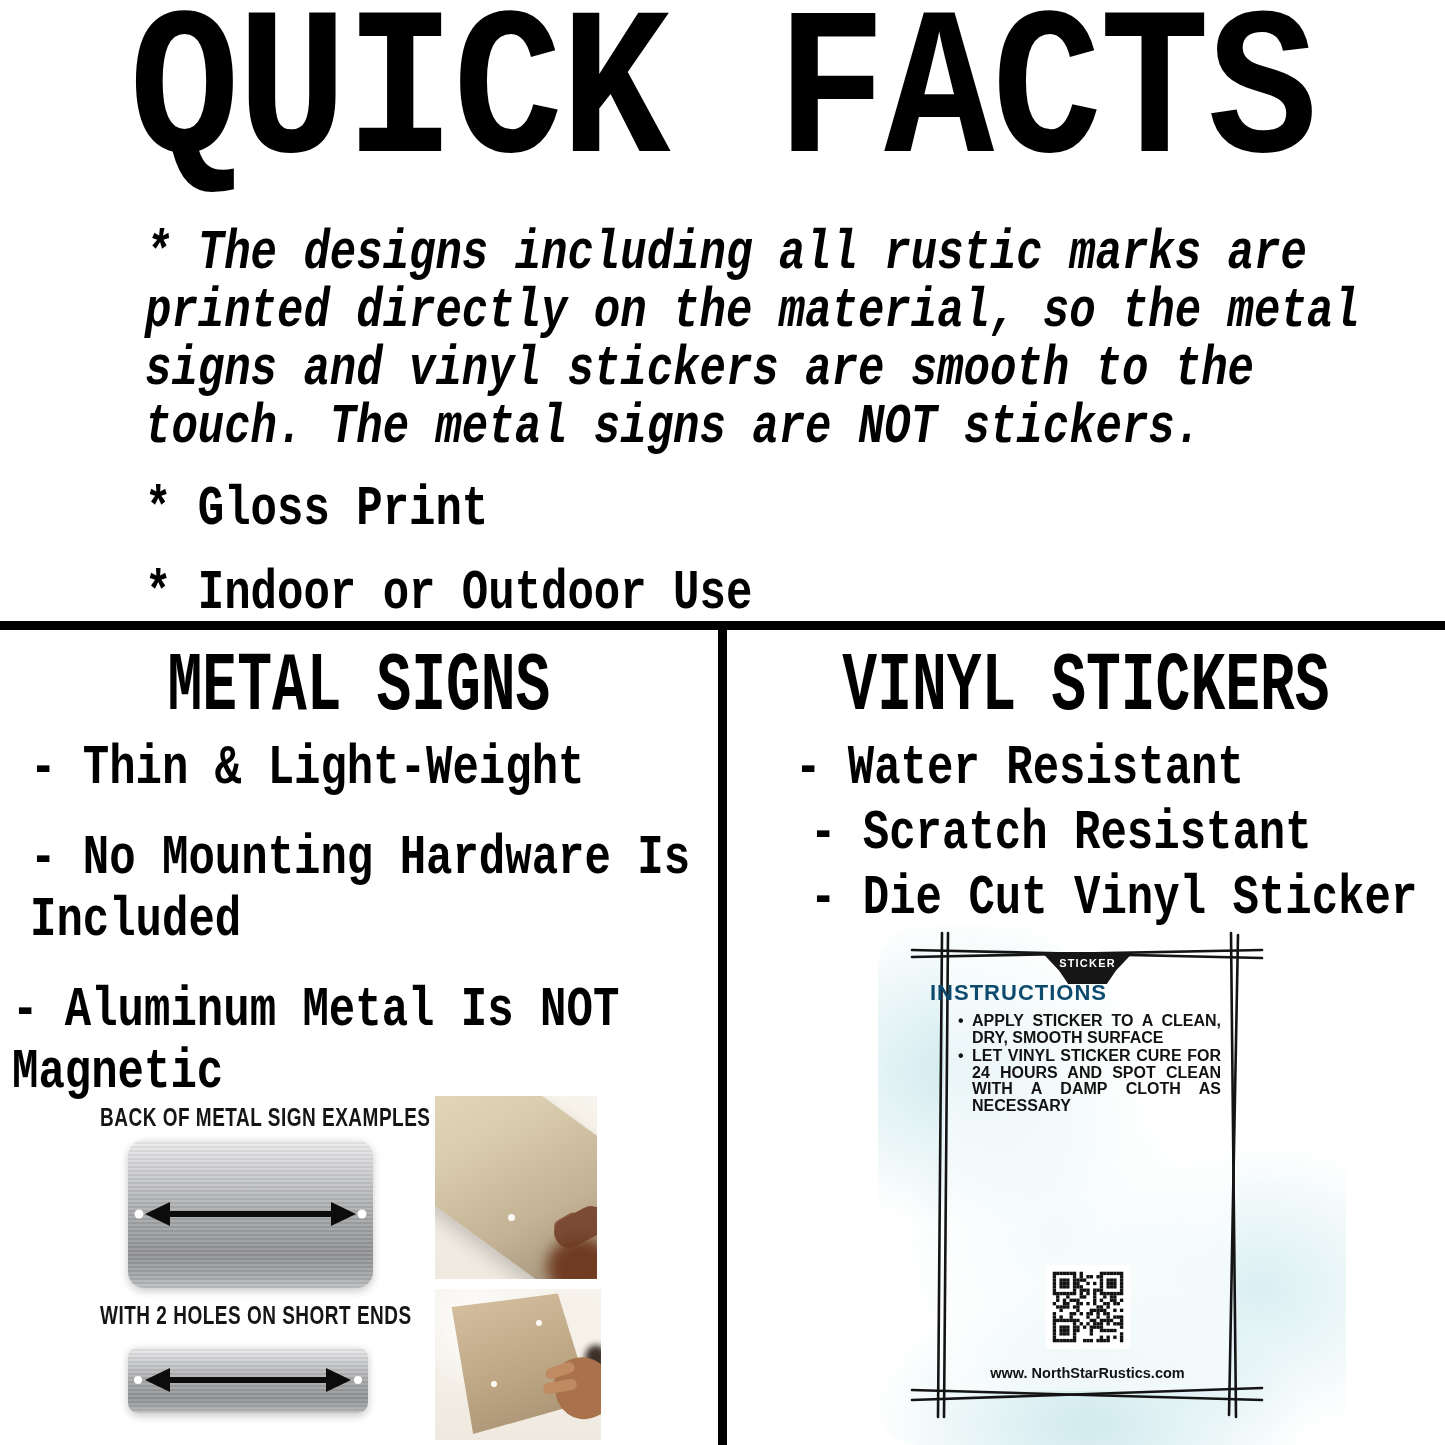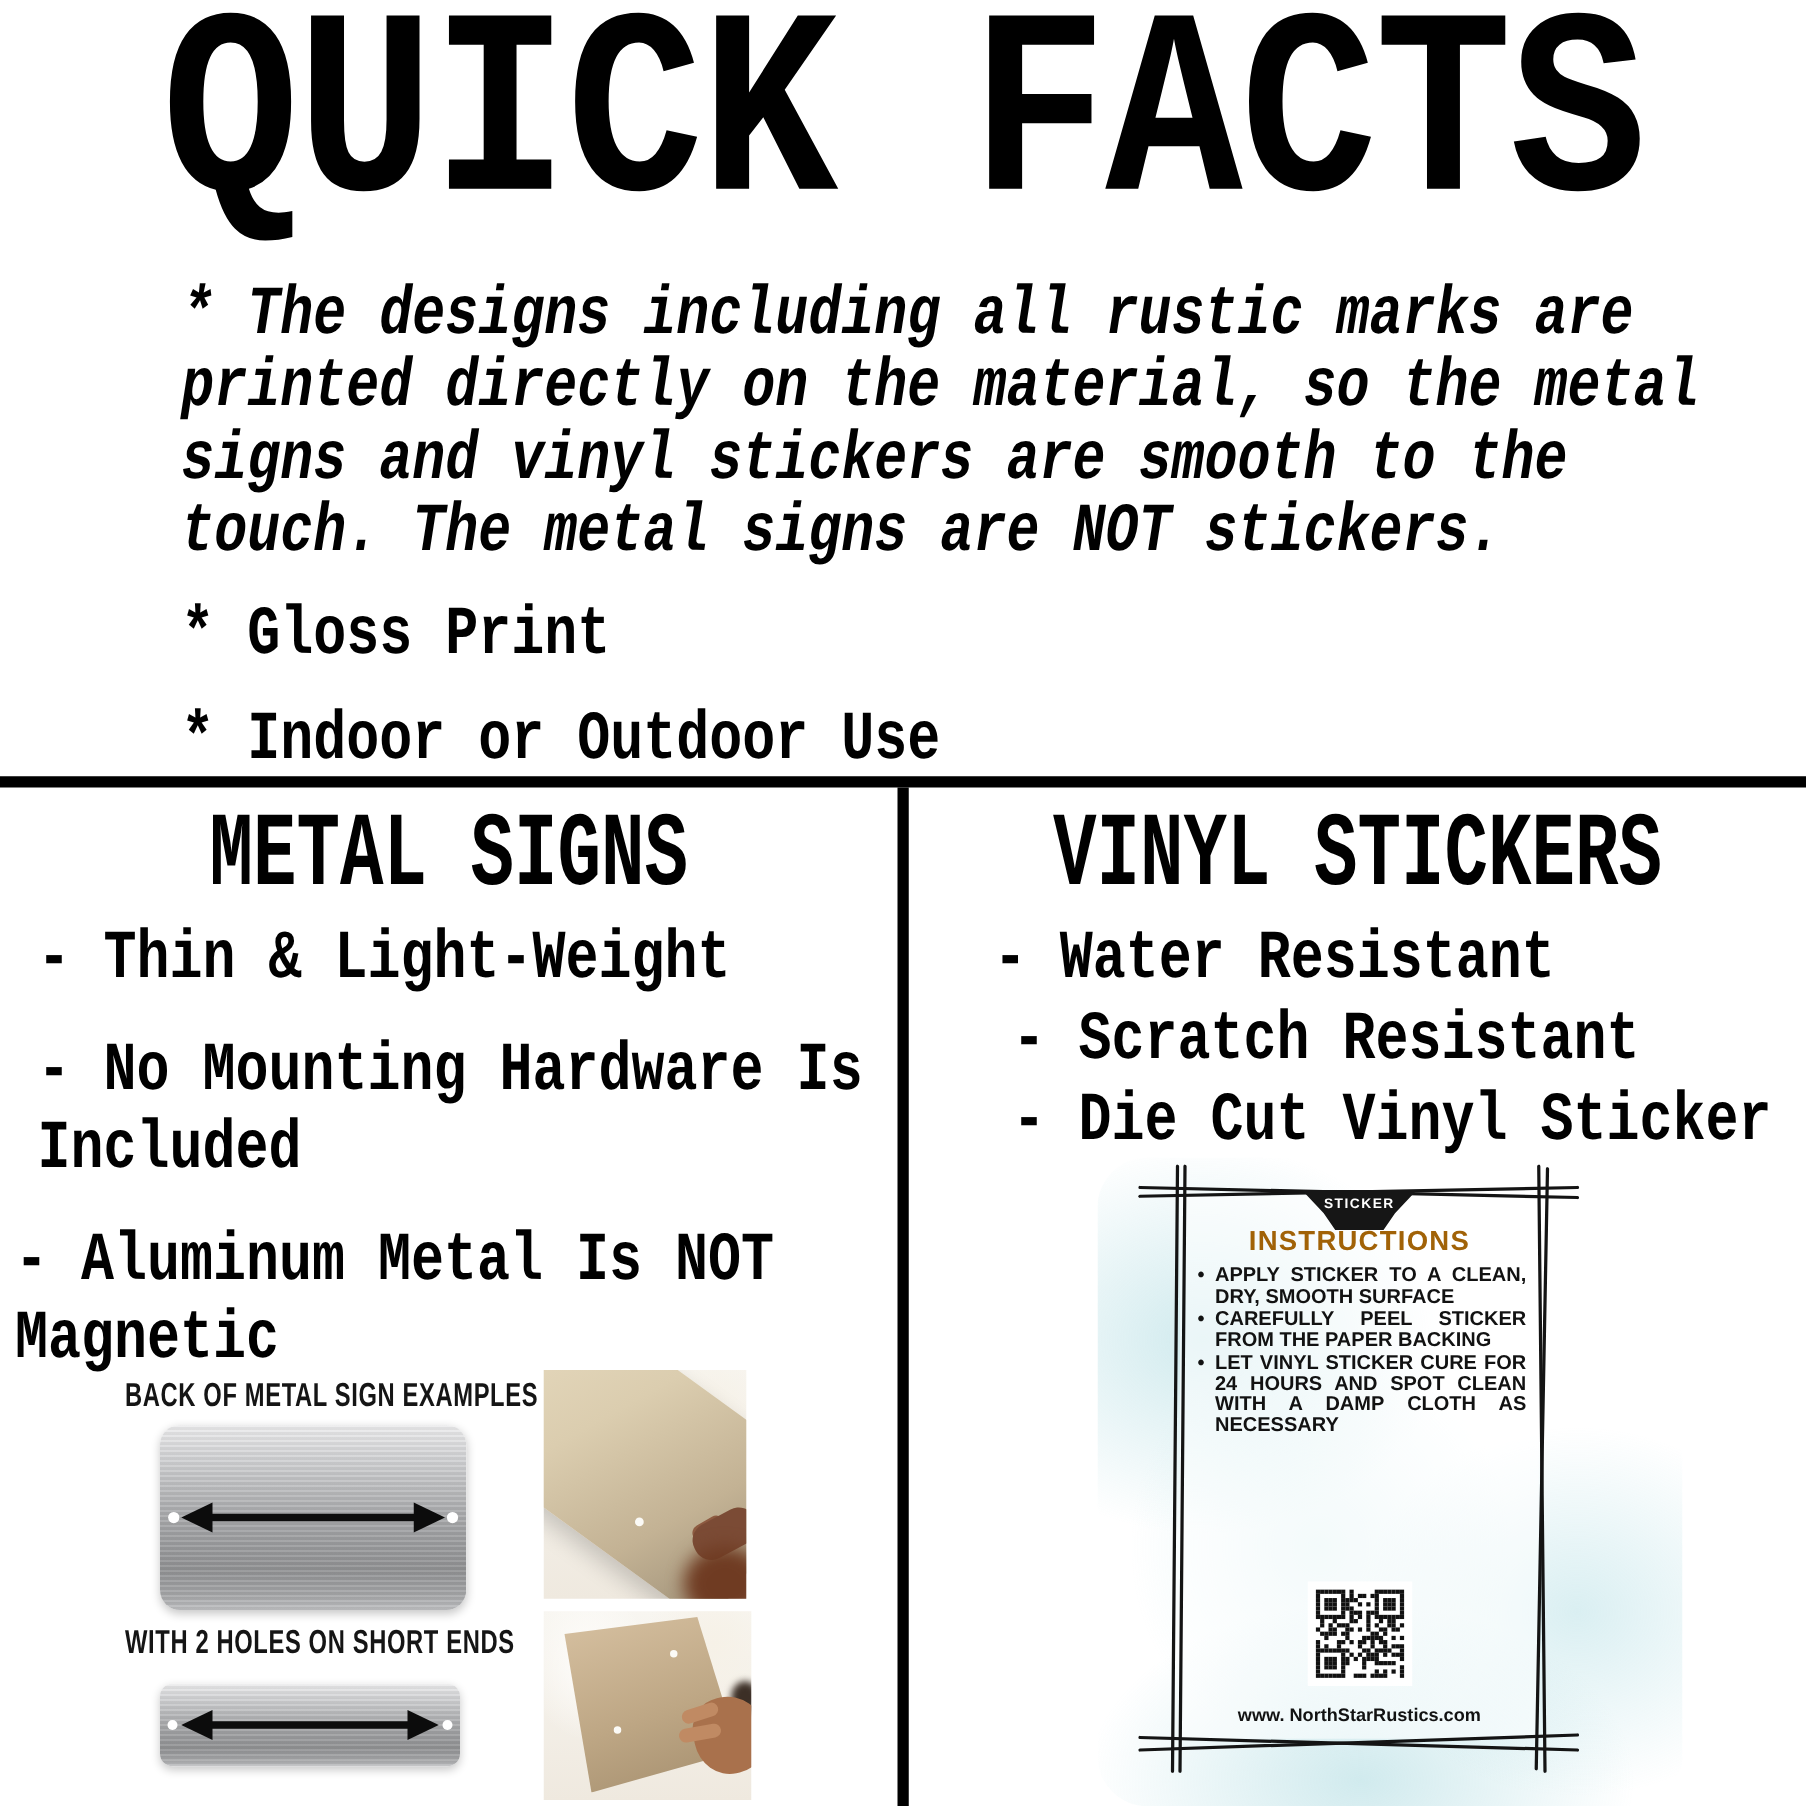--- a/index.html
+++ b/index.html
@@ -84,22 +84,22 @@
       radial-gradient(55% 40% at 18% 28%,rgba(122,196,206,.35),transparent 75%),
       radial-gradient(50% 38% at 82% 70%,rgba(132,202,212,.30),transparent 75%),
       radial-gradient(60% 35% at 45% 96%,rgba(122,196,206,.35),transparent 78%),
       radial-gradient(45% 45% at 38% 60%,rgba(165,218,224,.28),transparent 72%);}
   .card{position:absolute;left:930px;top:945px;width:315px;height:460px;}
   .card-bg{position:absolute;left:14px;top:12px;right:14px;bottom:14px;background:rgba(255,255,255,.55);}
   .card-border{position:absolute;left:-20px;top:-18px;}
   .badge{position:absolute;top:7px;left:50%;transform:translateX(-50%);width:92px;height:32px;
     background:#161616;clip-path:polygon(0 0,100% 0,81% 58%,71% 100%,29% 100%,19% 58%);
     color:#fff;font-weight:700;font-size:11px;line-height:22px;text-align:center;letter-spacing:1.2px;}
-  .card-title{position:absolute;top:35px;width:100%;text-align:center;font-weight:700;font-size:22px;
-    letter-spacing:1px;color:#a16207;}
+  .card-title{position:absolute;top:35px;width:100%;font-weight:700;font-size:22px;
+    letter-spacing:1px;color:#0c4a6e;}
   .card-list{position:absolute;top:68px;left:26px;right:24px;margin:0;padding:0;list-style:none;}
   .card-list li{position:relative;padding-left:16px;margin-bottom:2px;color:#121212;
     font-weight:700;font-size:16px;line-height:16.5px;text-align:justify;}
   .card-list li::before{content:"\2022";position:absolute;left:2px;top:0;}
   .qr{position:absolute;top:320px;left:50%;transform:translateX(-50%);width:84px;height:84px;}
   .website{position:absolute;top:420px;width:100%;text-align:center;font-weight:700;font-size:14.5px;color:#121212;}
 </style>
 </head>
 <body>
 
@@ -206,21 +206,20 @@
       <line x1="2" y1="473" x2="352" y2="461"></line>
       <line x1="32" y1="6" x2="28" y2="490"></line>
       <line x1="38" y1="6" x2="34" y2="490"></line>
       <line x1="321" y1="6" x2="326" y2="490"></line>
       <line x1="328" y1="8" x2="319" y2="488"></line>
     </svg>
     <div class="badge">STICKER</div>
     <div class="card-title">INSTRUCTIONS</div>
     <ul class="card-list">
       <li>APPLY STICKER TO A CLEAN, DRY, SMOOTH SURFACE</li>
-      <li>CAREFULLY PEEL STICKER FROM THE PAPER BACKING</li>
       <li>LET VINYL STICKER CURE FOR 24 HOURS AND SPOT CLEAN WITH A DAMP CLOTH AS NECESSARY</li>
     </ul>
     <svg class="qr" viewBox="0 0 100 100">
         <rect x="0" y="0" width="100" height="100" fill="#ffffff"></rect>
         <rect x="8" y="8" width="4" height="4" fill="#111111"></rect>
         <rect x="12" y="8" width="4" height="4" fill="#111111"></rect>
         <rect x="16" y="8" width="4" height="4" fill="#111111"></rect>
         <rect x="20" y="8" width="4" height="4" fill="#111111"></rect>
         <rect x="24" y="8" width="4" height="4" fill="#111111"></rect>
         <rect x="28" y="8" width="4" height="4" fill="#111111"></rect>

